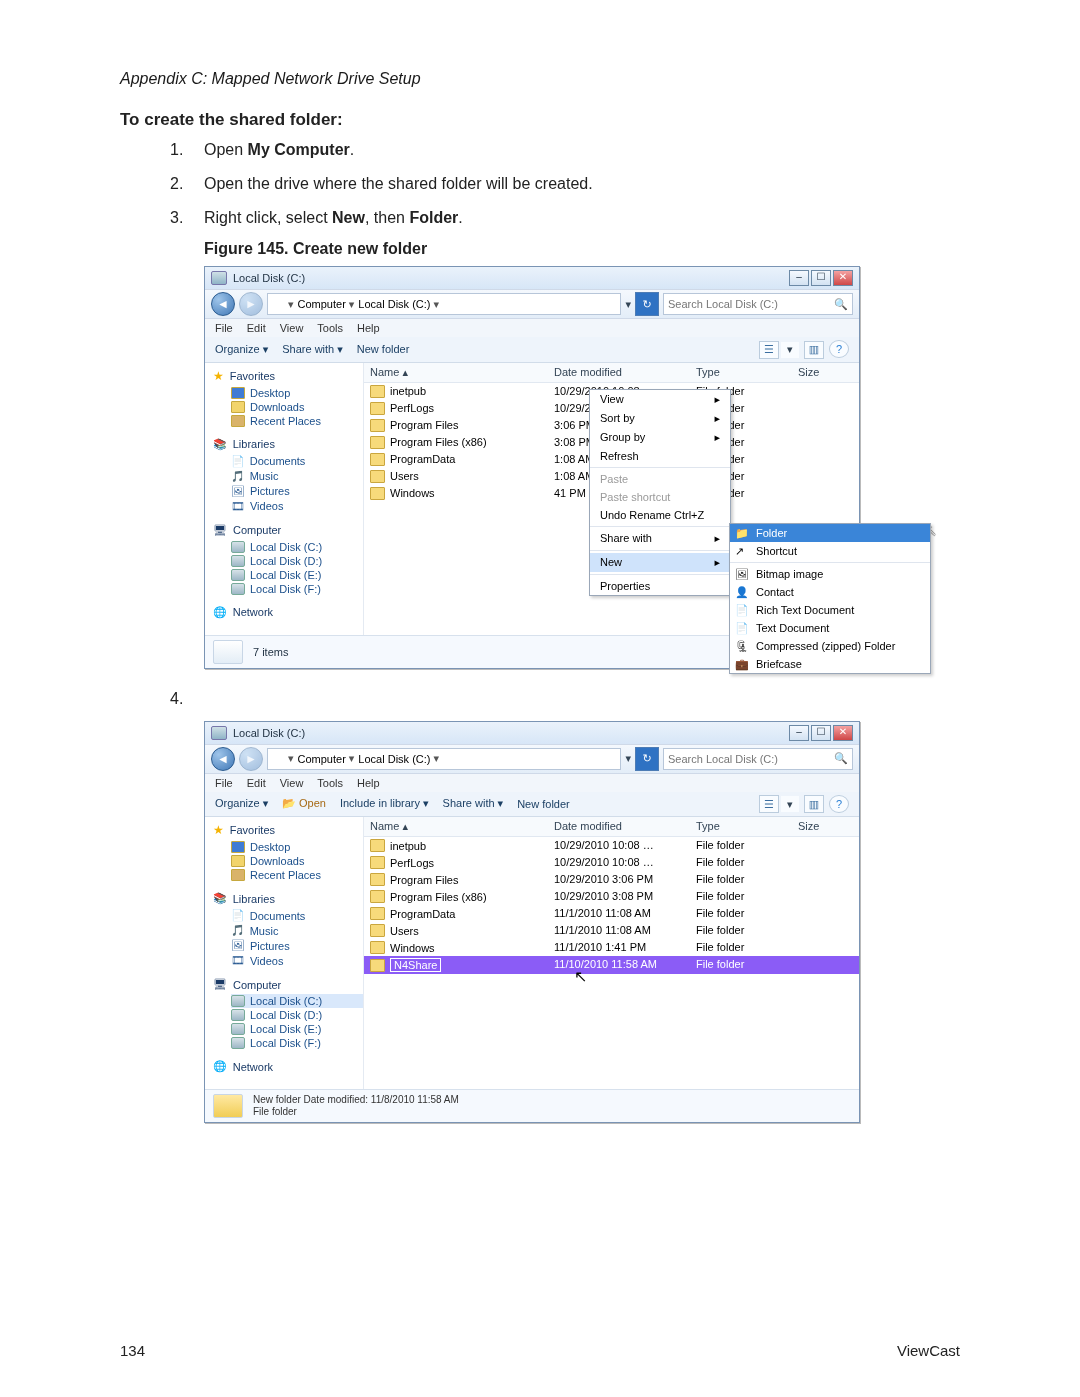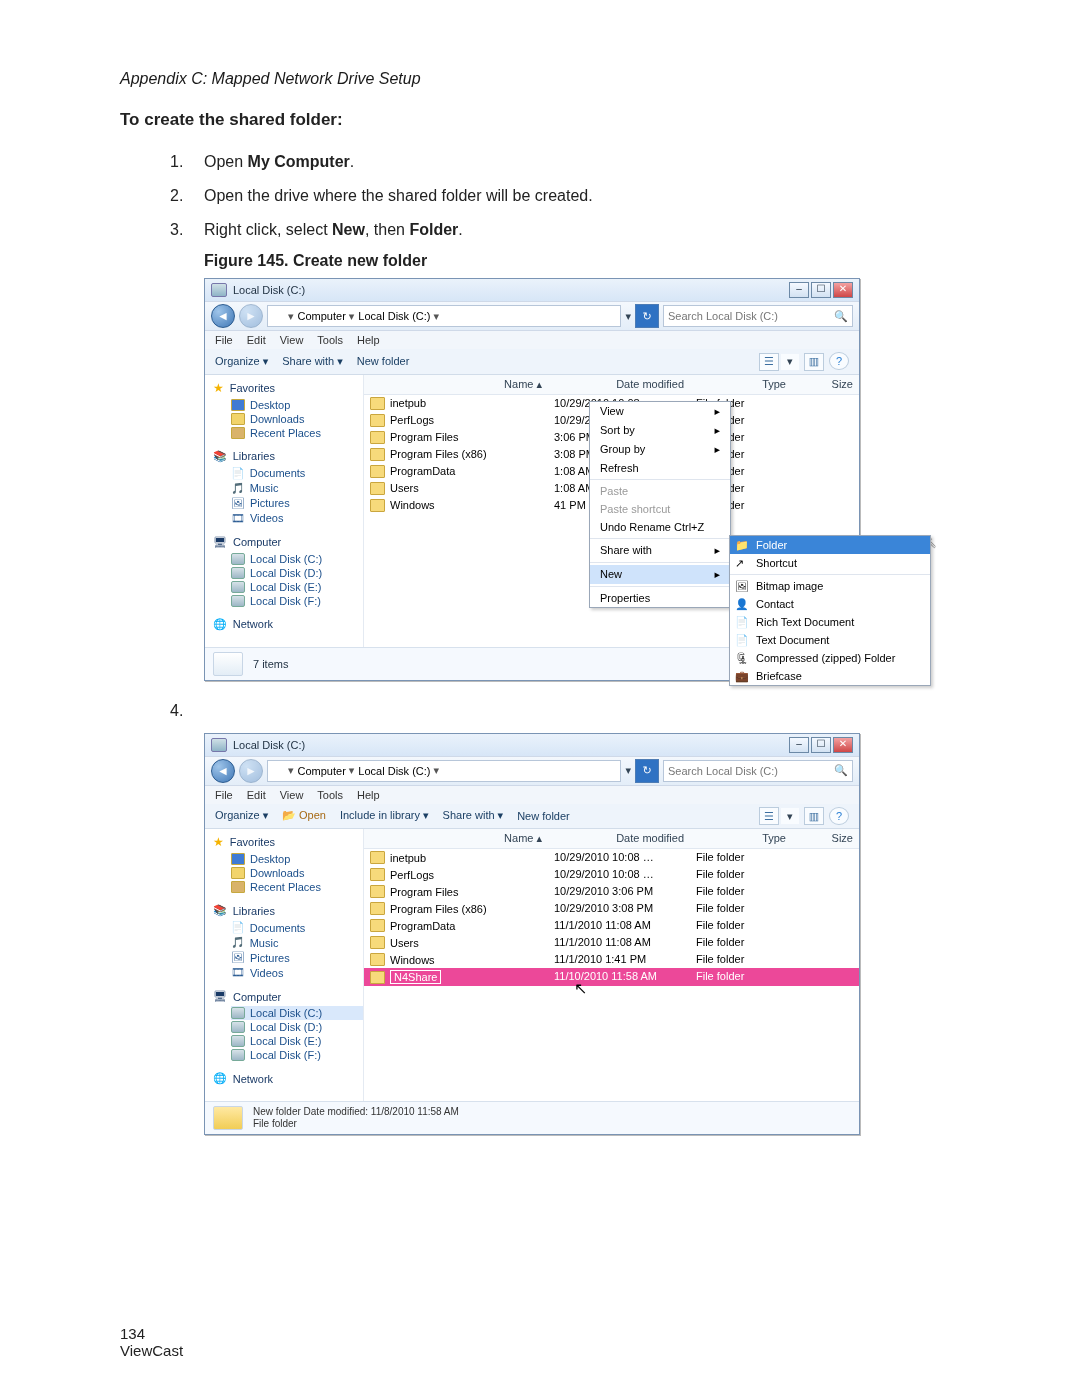--- a/index.html
+++ b/index.html
@@ -17,21 +17,21 @@
   }
   .header-line {
     font-style: italic;
     font-size: 16px;
     color: #1a1a1a;
     margin-bottom: 22px;
   }
   .section-title {
     font-weight: bold;
     font-size: 17px;
-    margin-bottom: 20px;
+    margin-bottom: 8px;
   }
   .note {
     font-style: italic;
     font-size: 16px;
     margin-bottom: 14px;
   }
   ol.steps {
     list-style: none;
     padding: 0;
     margin: 0 0 0 50px;
@@ -155,32 +155,31 @@
   .navpane .star { color:#f5b301; font-size:12px; }
   .navpane .blue  { color:#2e6db2; }
   .navpane .driveicon { width:12px;height:10px;background:linear-gradient(#d7e2e8,#9db7c6);border:1px solid #7a9;border-radius:2px;}
 
   .listing {
     flex:1; position:relative;
   }
   .listhead {
     display:flex; font-size:11px; color:#345; border-bottom:1px solid #e1e8f1;
     background:#f7fafd;
-    text-align:right;
   }
   .listhead div { padding:3px 6px; }
   .col-name  { flex:1; }
   .col-date  { width:130px; }
   .col-type  { width:90px; }
   .col-size  { width:55px; }
   .row { display:flex; font-size:11px; padding:1px 0; }
   .row .cell { padding:1px 6px; }
   .row .cell.col-name { display:flex; align-items:center; gap:5px; color:#000; }
   .ficon { width:13px; height:11px; background:#f7da7b; border:1px solid #caa63e; border-radius:1px; }
-  .row.sel { background:#ec4899; color:#fff; }
+  .row.sel { background:#8b5cf6; color:#fff; }
   .row.sel .cell, .row.sel .cell.col-name { color:#fff; }
   .row.sel .fboxed { border:1px solid #fff; padding:0 3px; }
 
   
   .ctxmenu {
     position:absolute; top:26px; left:225px; width:140px;
     background:#fff; border:1px solid #9aa7b8; box-shadow:2px 2px 3px rgba(0,0,0,.2);
     font-size:11px; z-index:5;
   }
   .ctxmenu .mi { padding:3px 10px; display:flex; justify-content:space-between; }
@@ -206,21 +205,21 @@
     border-top:1px solid #d7e1ed; background:#f5f9fe; padding:4px 8px;
     font-size:11px; color:#234; display:flex; align-items:center; gap:10px;
   }
   .statusbar .thumb { width:28px; height:22px; background:linear-gradient(#fff,#e3edf6); border:1px solid #c8d6e6; border-radius:2px; }
   .details-line { font-size:10px; color:#333; line-height:1.2; }
 
   
   .page-footer {
     position:absolute; bottom:38px; left:120px; right:120px;
     display:flex; justify-content:space-between;
-    font-size:15px; color:#222;flex-direction:column;
+    font-size:15px; color:#222;
   }
 </style>
 </head>
 <body>
 
 <div class="page">
 
   <div class="header-line">Appendix C: Mapped Network Drive Setup</div>
 
   <div class="section-title">To create the shared folder:</div>

